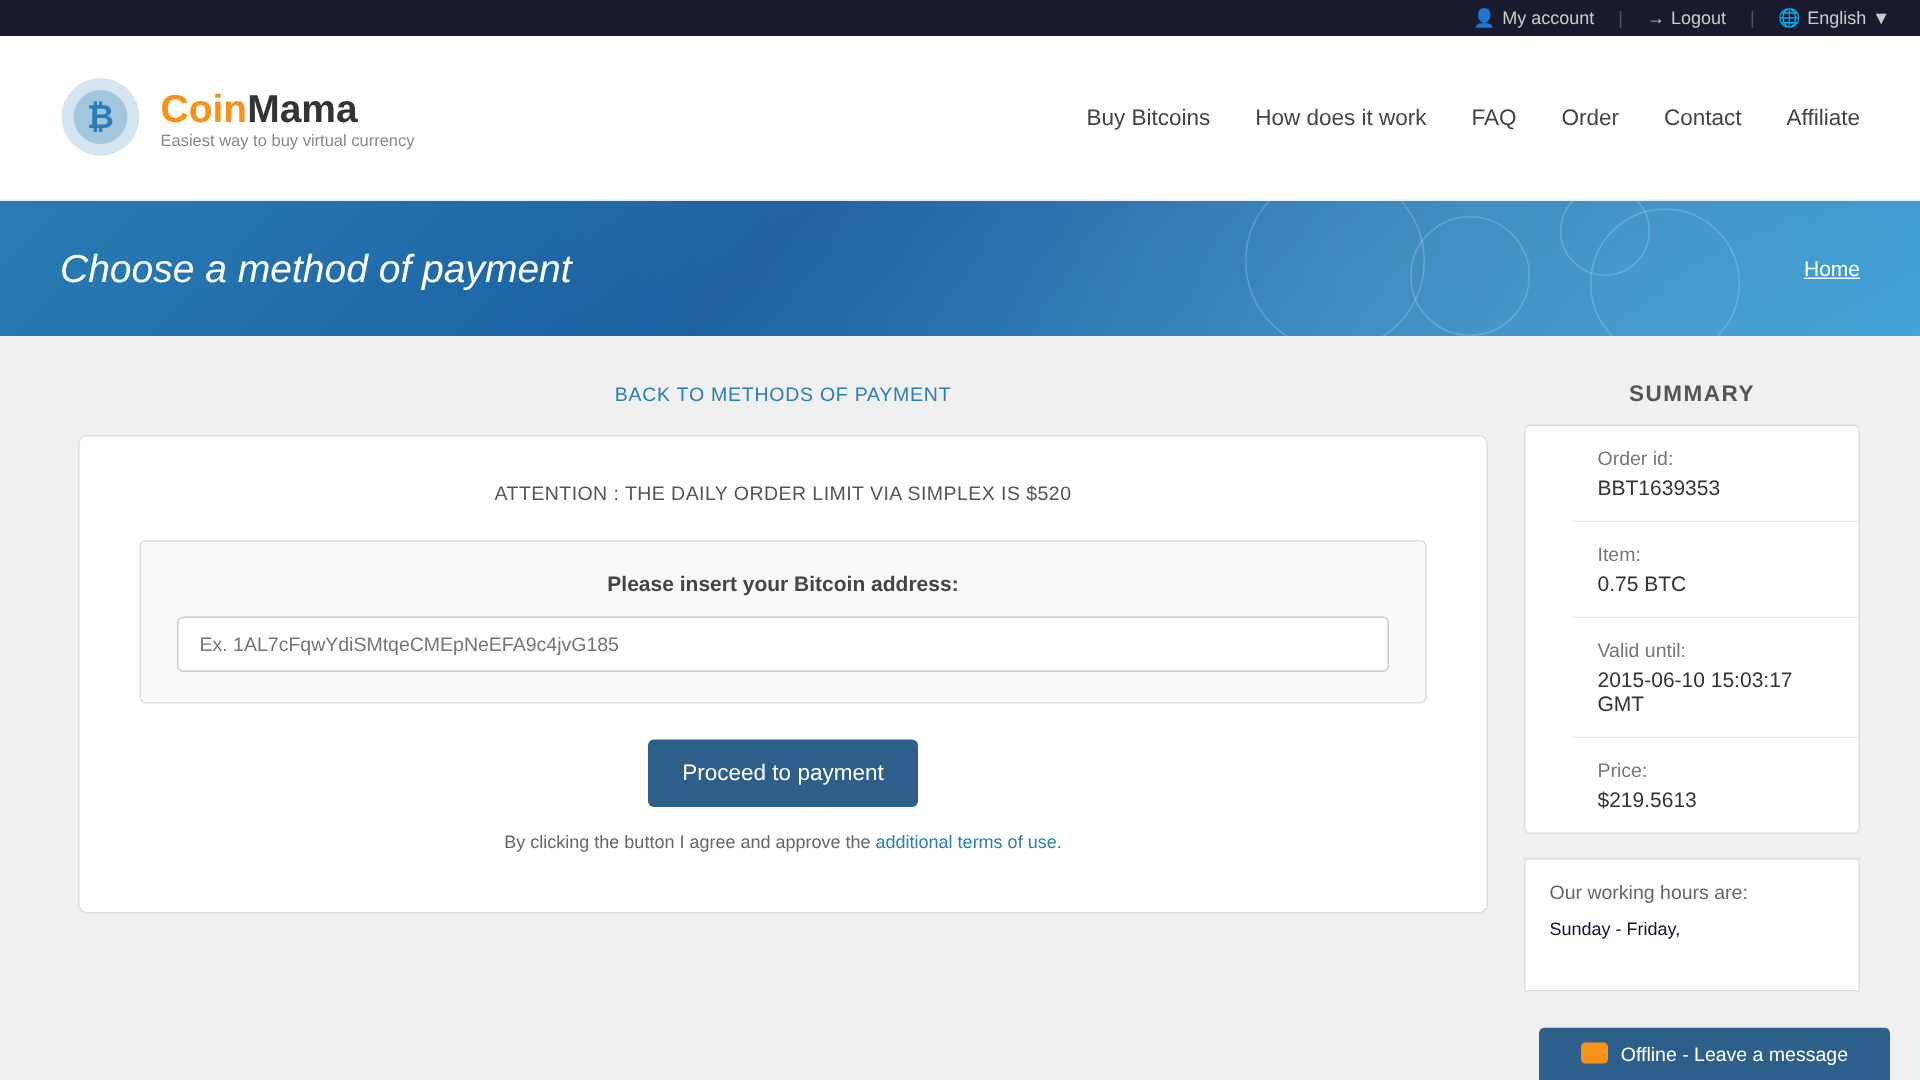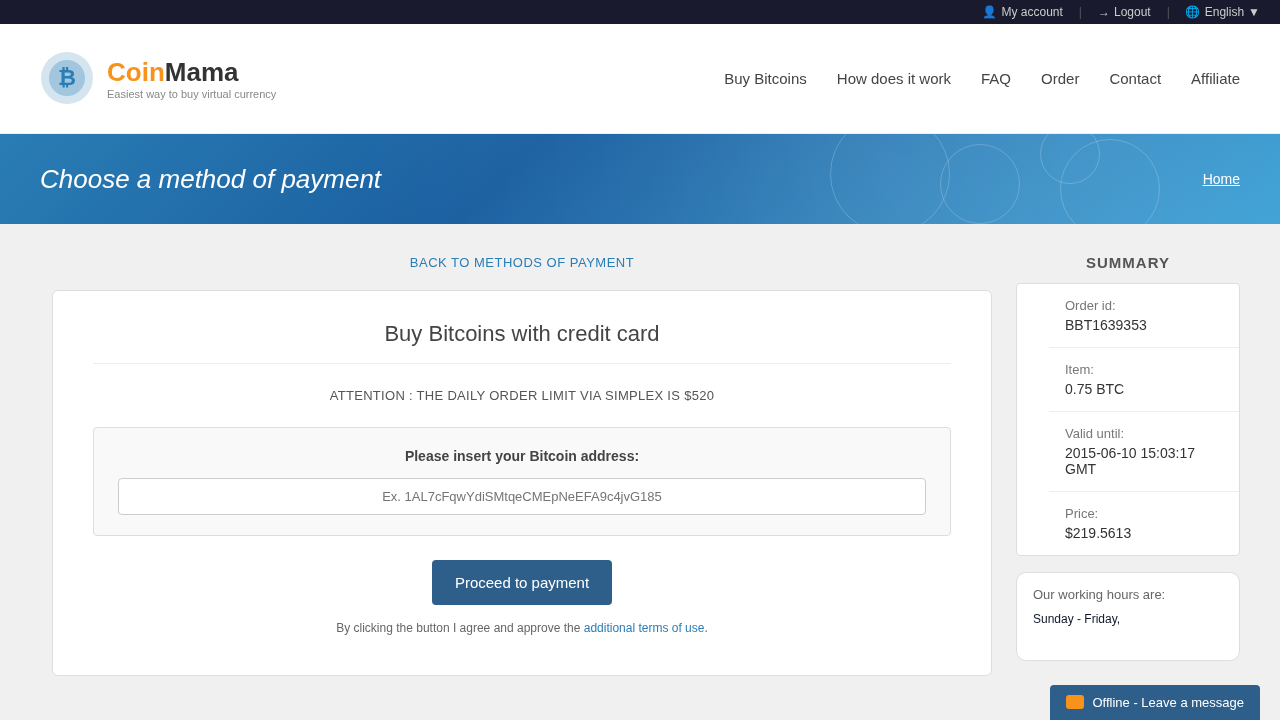--- a/index.html
+++ b/index.html
@@ -159,21 +159,20 @@
       margin-bottom: 14px;
     }
     .address-input {
       width: 100%;
       border: 1px solid #ccc;
       border-radius: 4px;
       padding: 10px 14px;
       font-size: 13px;
       color: #ef4444;
       outline: none;
-      text-align: center;
     }
     .proceed-btn {
       display: block;
       width: 180px;
       margin: 0 auto 16px;
       background: #2d5f8a;
       color: #fff;
       border: none;
       border-radius: 4px;
       padding: 14px 20px;
@@ -223,42 +222,42 @@
       margin-bottom: 4px;
     }
     .summary-row-value {
       font-size: 14px;
       color: #333;
       font-weight: 500;
     }
     .working-hours {
       background: #fff;
       border: 1px solid #ddd;
-      border-radius: 10px;
+      border-radius: 0;
       padding: 14px 16px;
     }
     .working-hours-title {
       font-size: 13px;
       color: #666;
       margin-bottom: 10px;
     }
     .working-hours-row {
       font-size: 12px;
       color: #0f172a;
       margin-bottom: 20px;
     }
 
     
     .chat-widget {
       position: fixed;
       bottom: 0;
       right: 20px;
       background: #2d5f8a;
       color: #fff;
-      padding: 10px 16px;
+      padding: 10px 28px;
       border-radius: 4px 4px 0 0;
       font-size: 13px;
       display: flex;
       align-items: flex-start;
       gap: 8px;
       cursor: pointer;
     }
     .chat-icon {
       width: 18px;
       height: 14px;
@@ -338,21 +337,20 @@
 </div>
 
 <div class="main-content">
 
   <div class="left-section">
     <div class="back-link">
       <a href="#">BACK TO METHODS OF PAYMENT</a>
     </div>
 
     <div class="payment-card">
-      <h2>Buy Bitcoins with credit card</h2>
 
       <p class="attention-text">ATTENTION : THE DAILY ORDER LIMIT VIA SIMPLEX IS $520</p>
 
       <div class="address-box">
         <div class="address-label">Please insert your Bitcoin address:</div>
         <input type="text" class="address-input" placeholder="Ex. 1AL7cFqwYdiSMtqeCMEpNeEFA9c4jvG185" style="">
       </div>
 
       <button class="proceed-btn">Proceed to payment</button>
 

